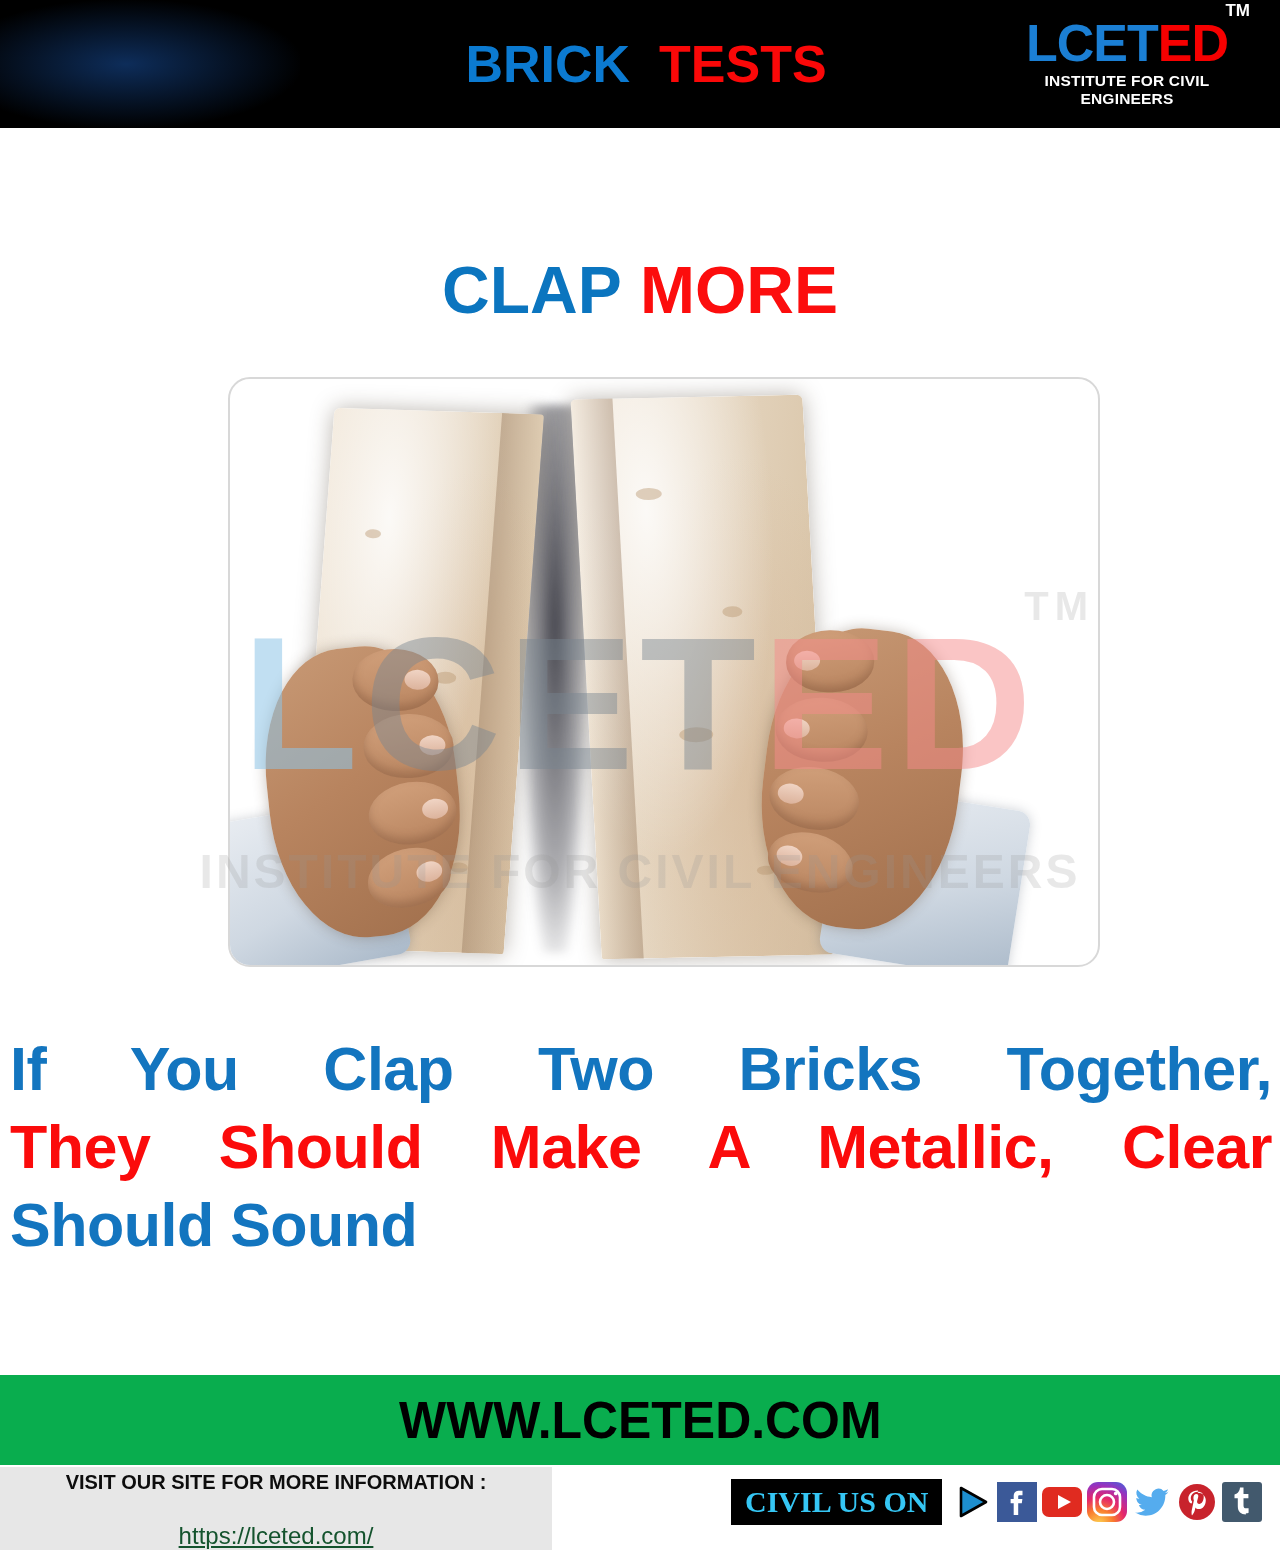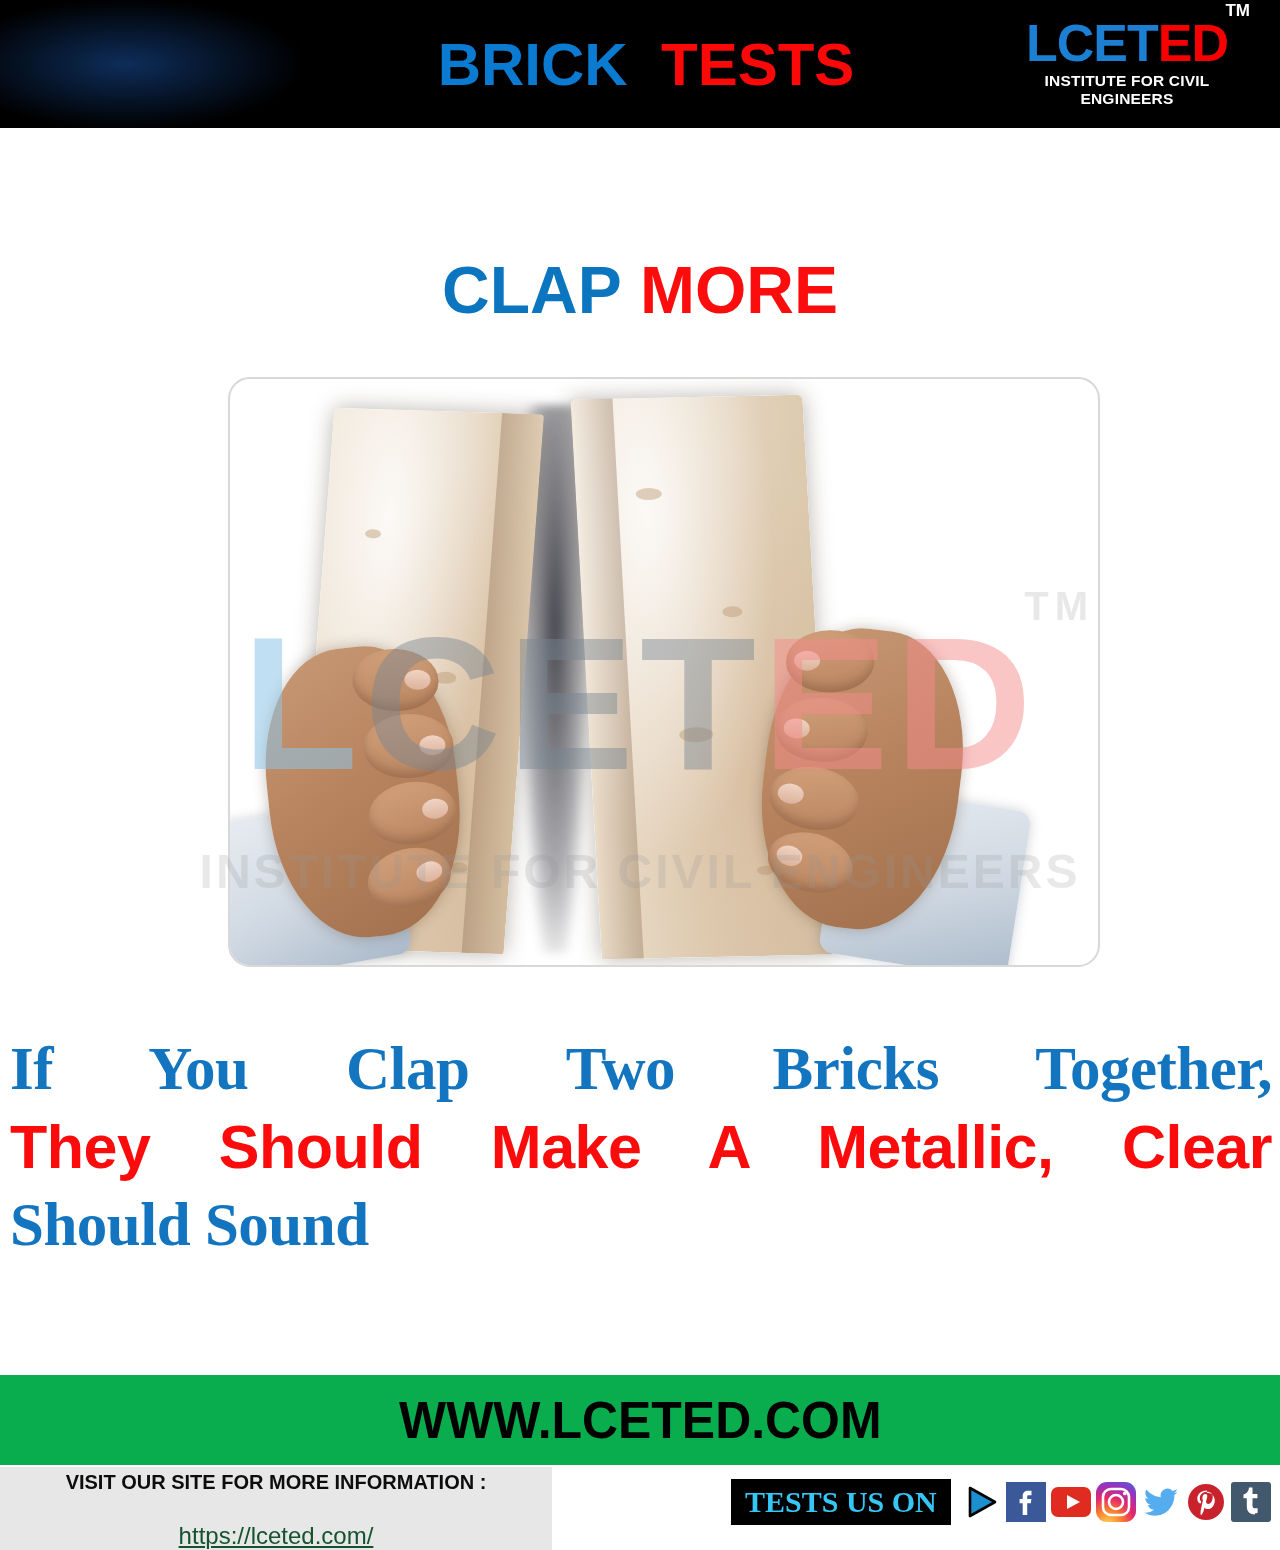--- a/index.html
+++ b/index.html
@@ -30,21 +30,21 @@
     font-size:50px; color:#000000;
     letter-spacing:1px; line-height:1;
     text-shadow:3px 3px 2px rgba(0,0,0,0.55);
   }
   .header-title {
     position:absolute; left:0; top:0; width:1280px; height:128px;
     display:flex; align-items:center; justify-content:center;
     pointer-events:none;
   }
   .header-title-inner {
-    font-size:60px; font-weight:bold; letter-spacing:0px;
+    font-size:52px; font-weight:bold; letter-spacing:0px;
     transform:translateX(-15px);
     margin-left:42px;
   }
   .ht-blue { color:#0b7ad1; }
   .ht-red  { color:#fb0808; }
 
   .logo {
     position:absolute; right:28px; top:16px;
     width:250px; height:96px;
     text-align:center;
@@ -171,21 +171,21 @@
 
   
   .body-text {
     position:absolute; left:10px; top:1030px; width:1262px;
     font-size:61px; font-weight:bold; line-height:1.28;
     text-align:justify;
     letter-spacing:-0.5px;
   }
   .body-text .line { display:block; }
   .line-just { text-align-last:justify; }
-  .bt-blue { color:#1375bf;font-family:Liberation Serif, serif; }
+  .bt-blue { color:#1375bf; }
   .bt-red  { color:#fb0b0b; }
 
   
   .green-bar {
     position:absolute; left:0; top:1375px; width:1280px; height:90px;
     background:#09ad4e;
     display:flex; align-items:center; justify-content:center;
   }
   .green-bar-text {
     font-size:52px; font-weight:bold; color:#000000;
@@ -336,21 +336,21 @@
 
   <div class="bottom-bar">
 
     <div class="visit-box">
       <span class="visit-line1">VISIT OUR SITE FOR MORE INFORMATION :</span>
       <a class="visit-link" href="#">https://lceted.com/</a>
     </div>
 
     <div class="follow-wrap">
       <div class="follow-badge">
-        <span class="follow-badge-text">TESTS US ON</span>
+        <span class="follow-badge-text">CIVIL US ON</span>
       </div>
 
       <div class="social-row">
 
         <span>
           <svg class="sicon" viewBox="0 0 40 40" xmlns="http://www.w3.org/2000/svg">
             <polygon points="9,6 34,20 9,34" fill="#1d8fd0" stroke="#000" stroke-width="2.6" stroke-linejoin="round"></polygon>
           </svg>
         </span>
 

